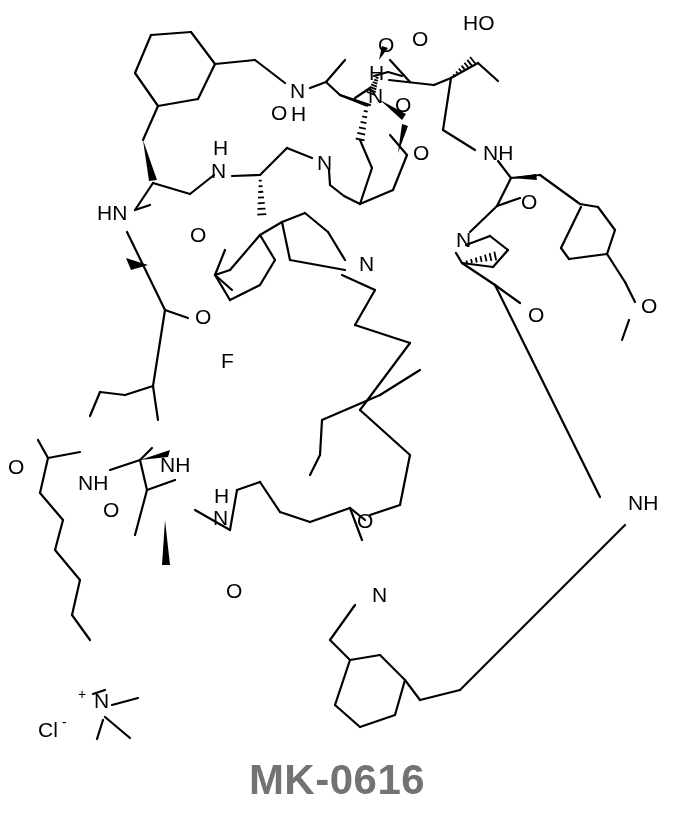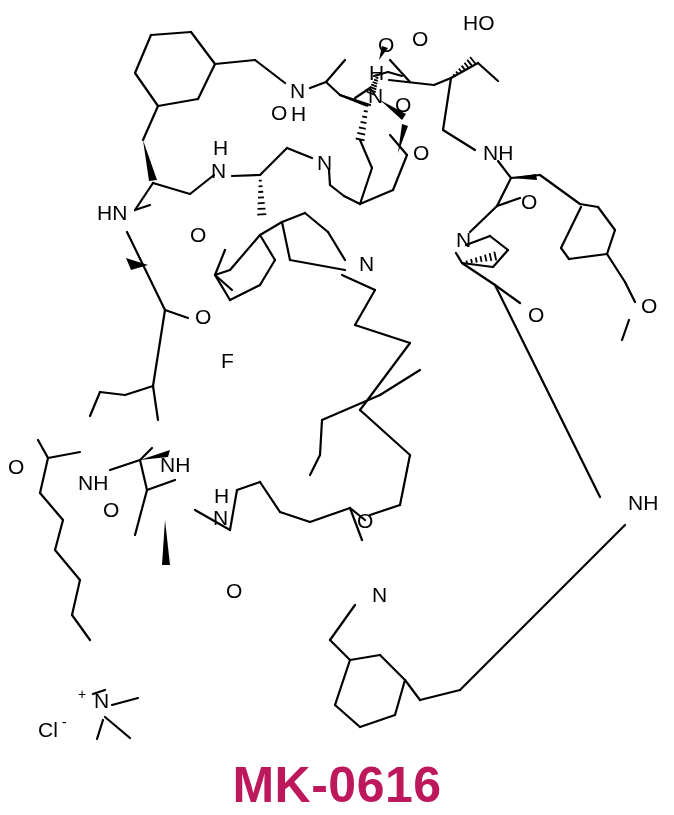--- a/index.html
+++ b/index.html
@@ -3,21 +3,21 @@
 <meta charset="utf-8">
 <style>
   html, body { margin:0; padding:0; background:#ffffff; }
   body { width:674px; height:815px; overflow:hidden; position:relative; font-family:"Liberation Sans", sans-serif; }
   #canvas { position:absolute; left:0; top:0; }
   .bond { stroke:#000; stroke-width:2.2; fill:none; stroke-linecap:round; }
   .wedge { fill:#000; stroke:none; }
   .hash { stroke:#000; stroke-width:1.8; }
   .atom { font-family:"Liberation Sans", sans-serif; font-size:21px; fill:#000; }
   .sup { font-size:14px; }
-  #title { position:absolute; left:0; width:674px; top:756px; text-align:center; font-family:"Liberation Sans", sans-serif; font-weight:bold; font-size:50px; color:#be185d; letter-spacing:0.5px; }
+  #title { position:absolute; left:0; width:674px; top:756px; text-align:center; font-family:"Liberation Sans", sans-serif; font-weight:bold; font-size:42px; color:#737373; letter-spacing:0.5px; }
 </style>
 </head>
 <body>
 
 <svg id="canvas" width="674" height="815" viewBox="0 0 674 815" xmlns="http://www.w3.org/2000/svg">
   <g id="bond-layer">
       <line x1="151" y1="35" x2="191" y2="32" class="bond"></line>
       <line x1="191" y1="32" x2="215" y2="64" class="bond"></line>
       <line x1="215" y1="64" x2="198" y2="99" class="bond"></line>
       <line x1="198" y1="99" x2="158" y2="106" class="bond"></line>

